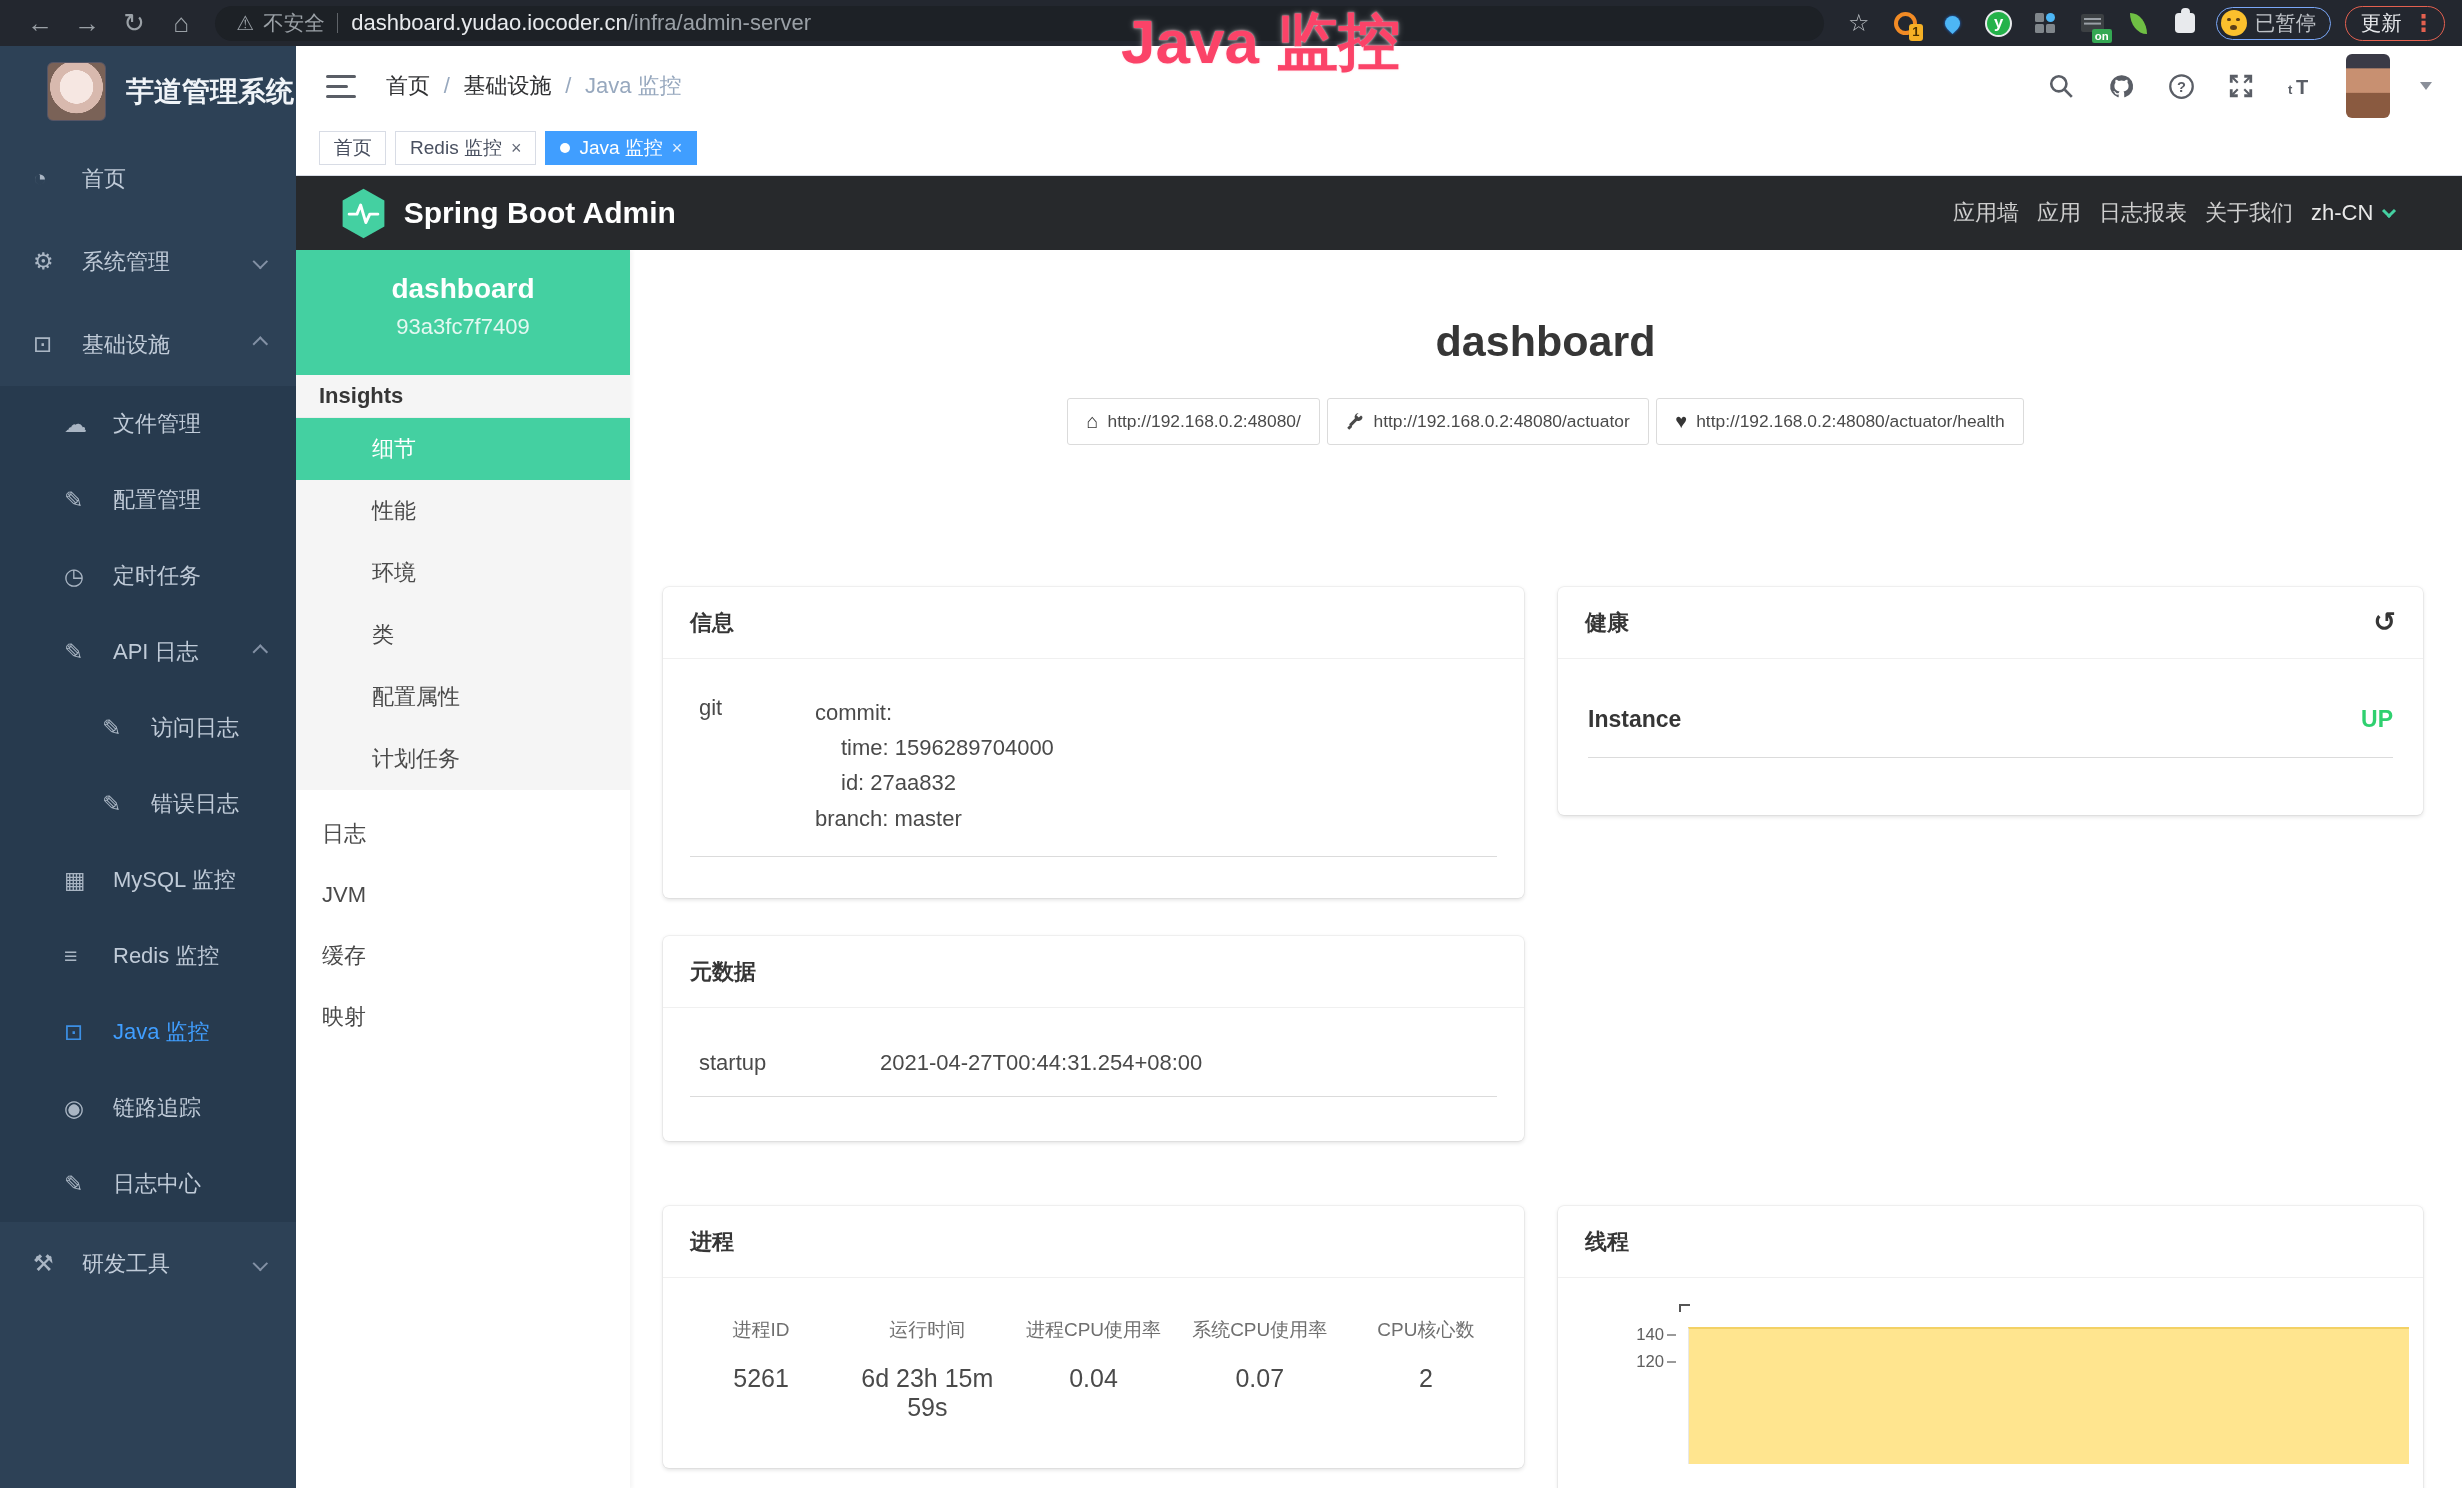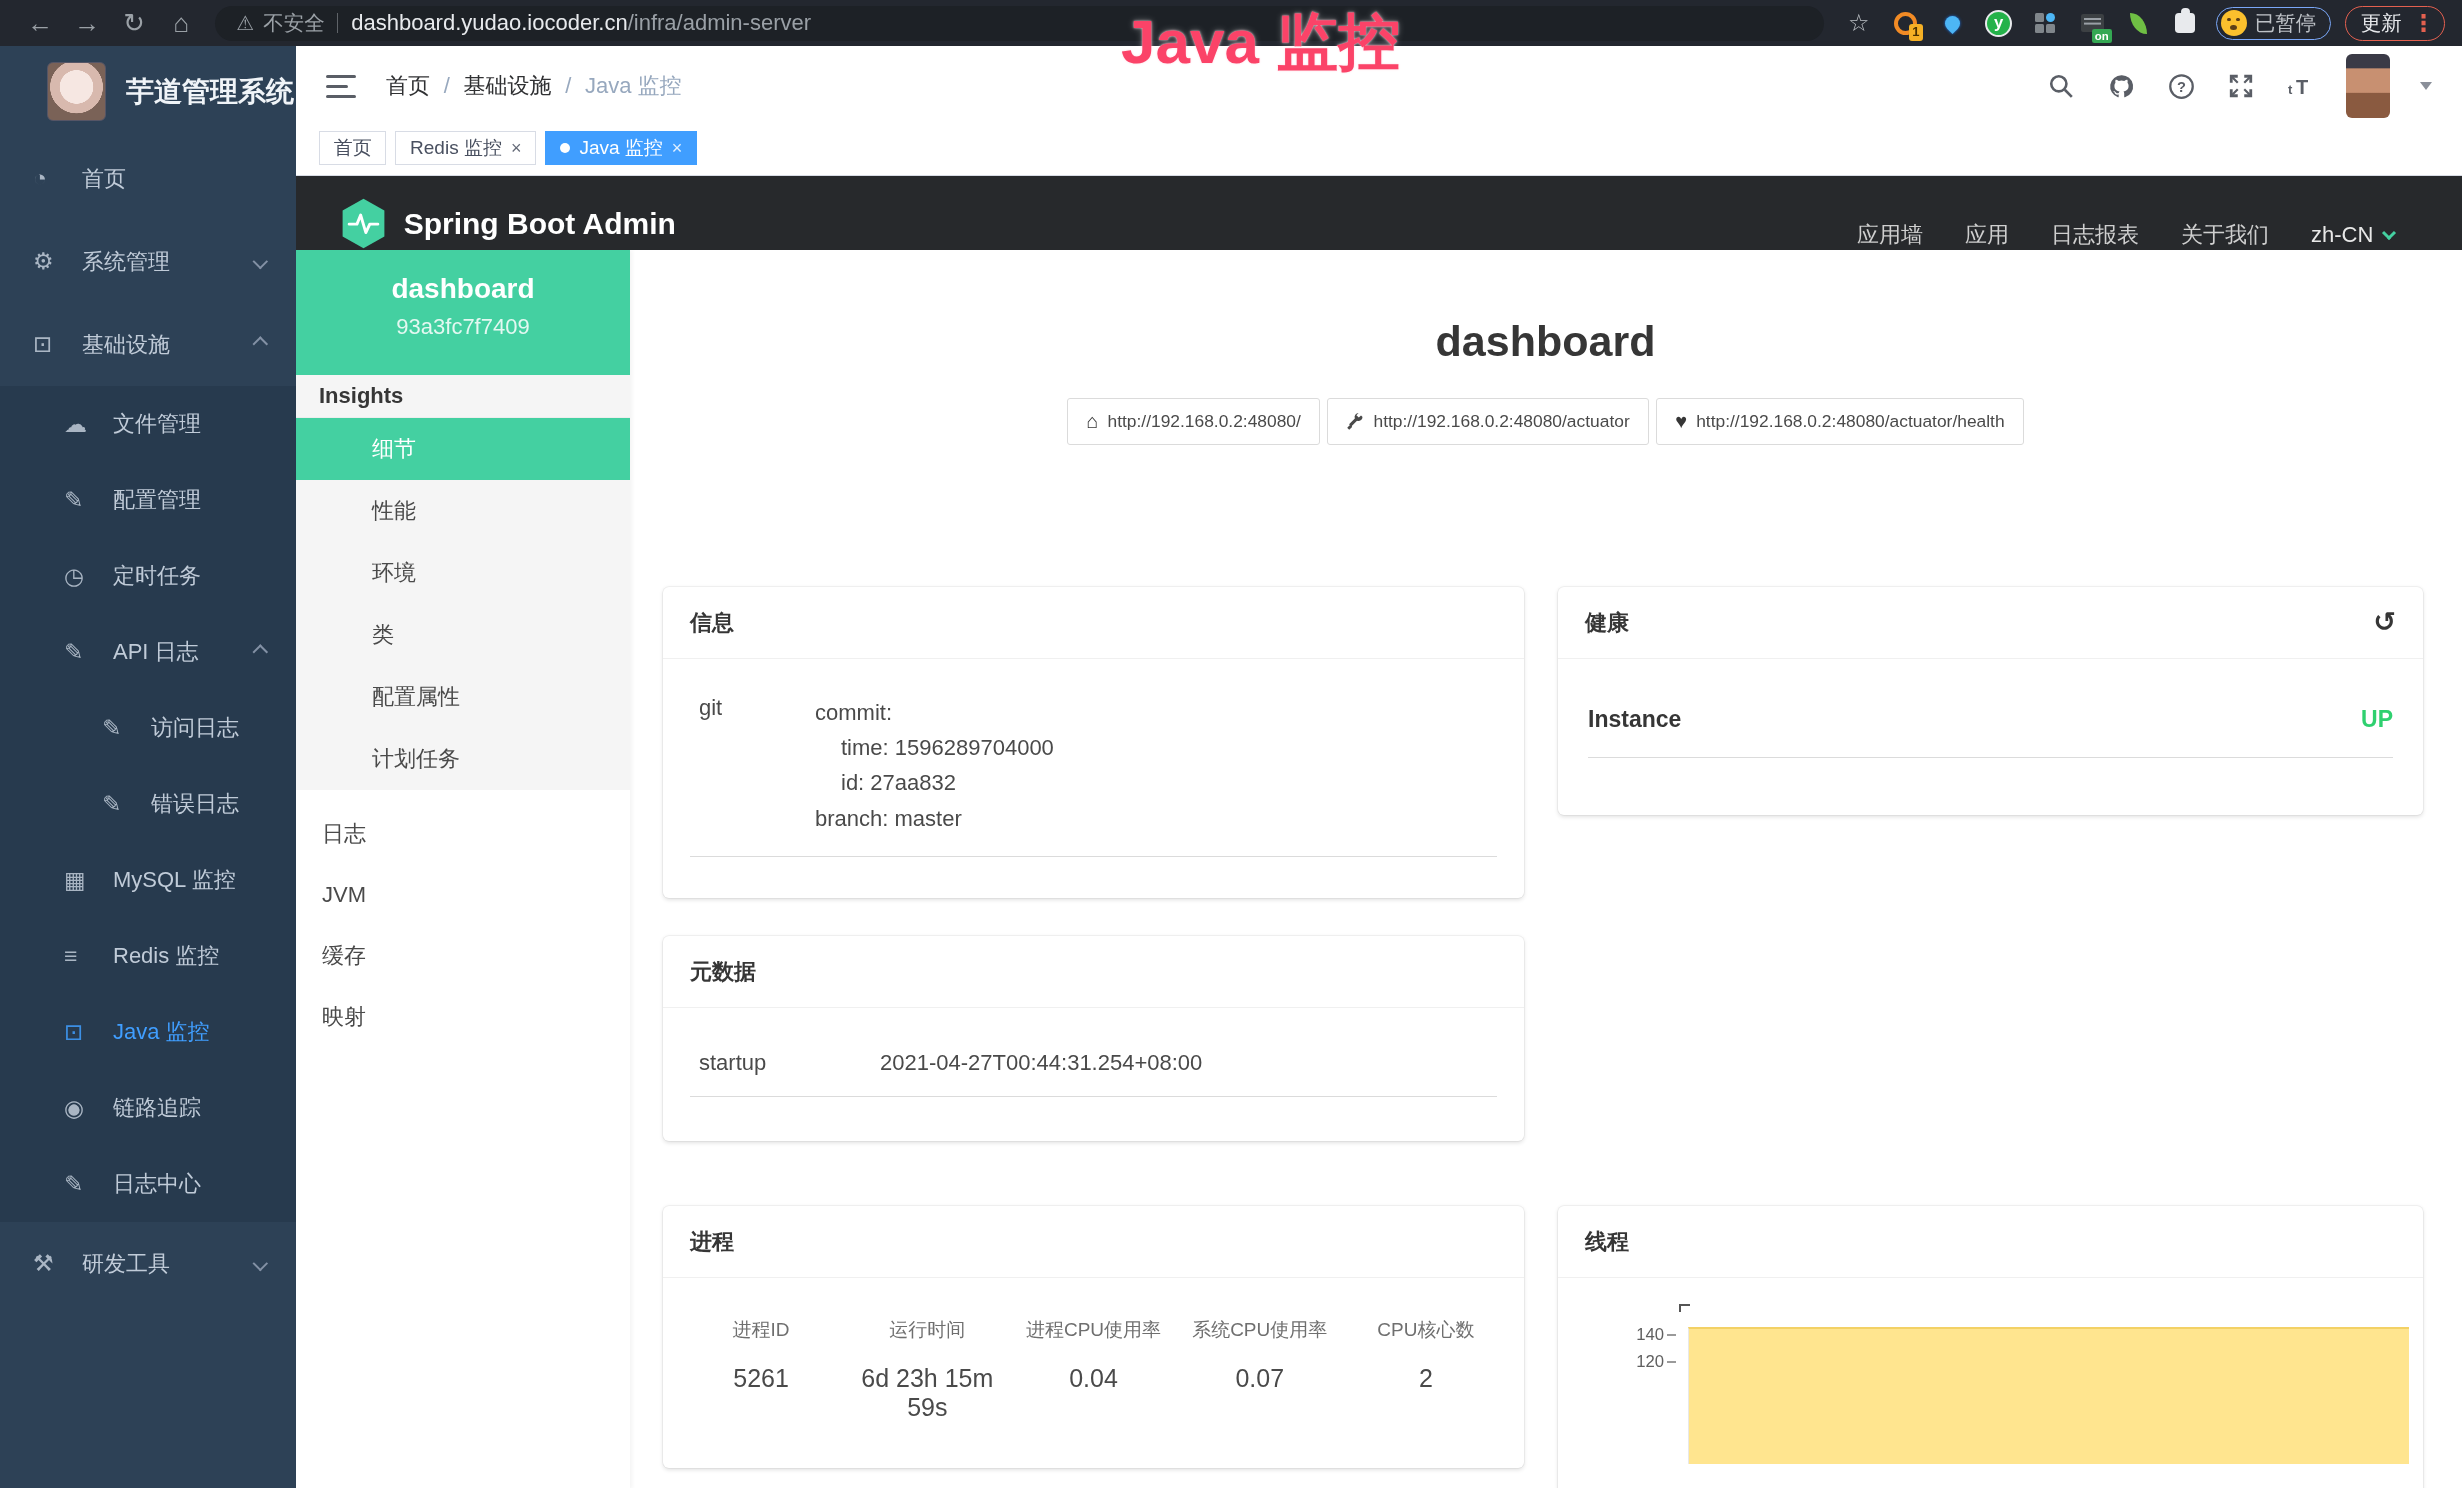--- a/index.html
+++ b/index.html
@@ -74,24 +74,24 @@
   .caret { width:0; height:0; border-left:6.8px solid transparent; border-right:6.8px solid transparent; border-top:8.3px solid #8a8f99; cursor:pointer; }
 
   
   #tabbar { position:absolute; left:296px; top:125px; right:0; height:51px; background:#fff; border-bottom:0.8px solid #d8dce5; display:flex; align-items:flex-start; padding:6px 0 0 23px; gap:9px; z-index:2; }
   .vtab { height:34px; display:flex; align-items:center; gap:9px; border:0.8px solid #d8dce5; background:#fff; color:#495060; font-size:19px; padding:0 13.7px; cursor:pointer; }
   .vtab .x { font-size:18px; color:inherit; opacity:.85; cursor:pointer; }
   .vtab.active { background:#409eff; border-color:#409eff; color:#fff; }
   .tab-dot { width:10.6px; height:10.6px; border-radius:50%; background:#fff; }
 
   
-  #sba-bar { position:absolute; left:296px; top:176px; right:0; height:74px; background:#27292c; display:flex; align-items:flex-end; padding:0 68px 0 44px; z-index:2; }
+  #sba-bar { position:absolute; left:296px; top:176px; right:0; height:74px; background:#27292c; display:flex; align-items:center; padding:0 68px 0 44px; z-index:2; }
   #sba-brand { display:flex; align-items:center; gap:16.7px; cursor:pointer; }
   #sba-brand span { color:#fff; font-size:30px; font-weight:bold; }
-  #sba-links { margin-left:auto; display:flex; align-items:center; gap:42px; }
+  #sba-links { margin-left:auto; display:flex; align-items:center; gap:18px; }
   .sba-link { color:#cfcfcf; font-size:22px; cursor:pointer; }
   #sba-locale { display:flex; align-items:center; gap:10.6px; cursor:pointer; }
   #sba-locale span { color:#e8e8e8; font-size:22px; }
   #sba-locale .chv { width:10px; height:10px; border-right:3px solid #44d0a1; border-bottom:3px solid #44d0a1; transform:rotate(45deg); margin-top:-4.6px; }
 
   
   #subside { position:absolute; left:296px; top:250px; width:334px; bottom:0; background:#fff; box-shadow:1.5px 0 4.6px rgba(0,0,0,.05); z-index:1; }
   #inst-head { height:125px; background:#44d0a1; color:#fff; text-align:center; padding-top:23px; cursor:pointer; }
   #inst-name { font-size:28px; font-weight:bold; }
   #inst-id { font-size:22px; margin-top:9px; color:rgba(255,255,255,.85); }

